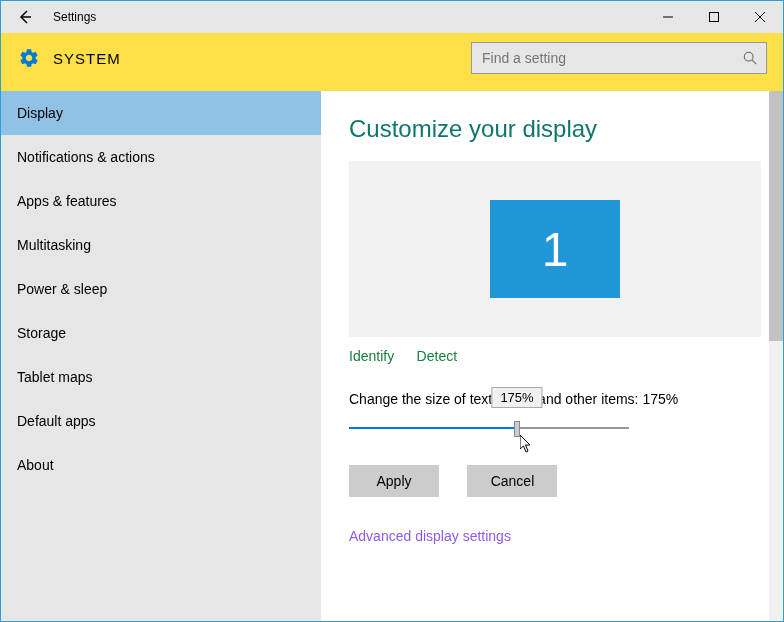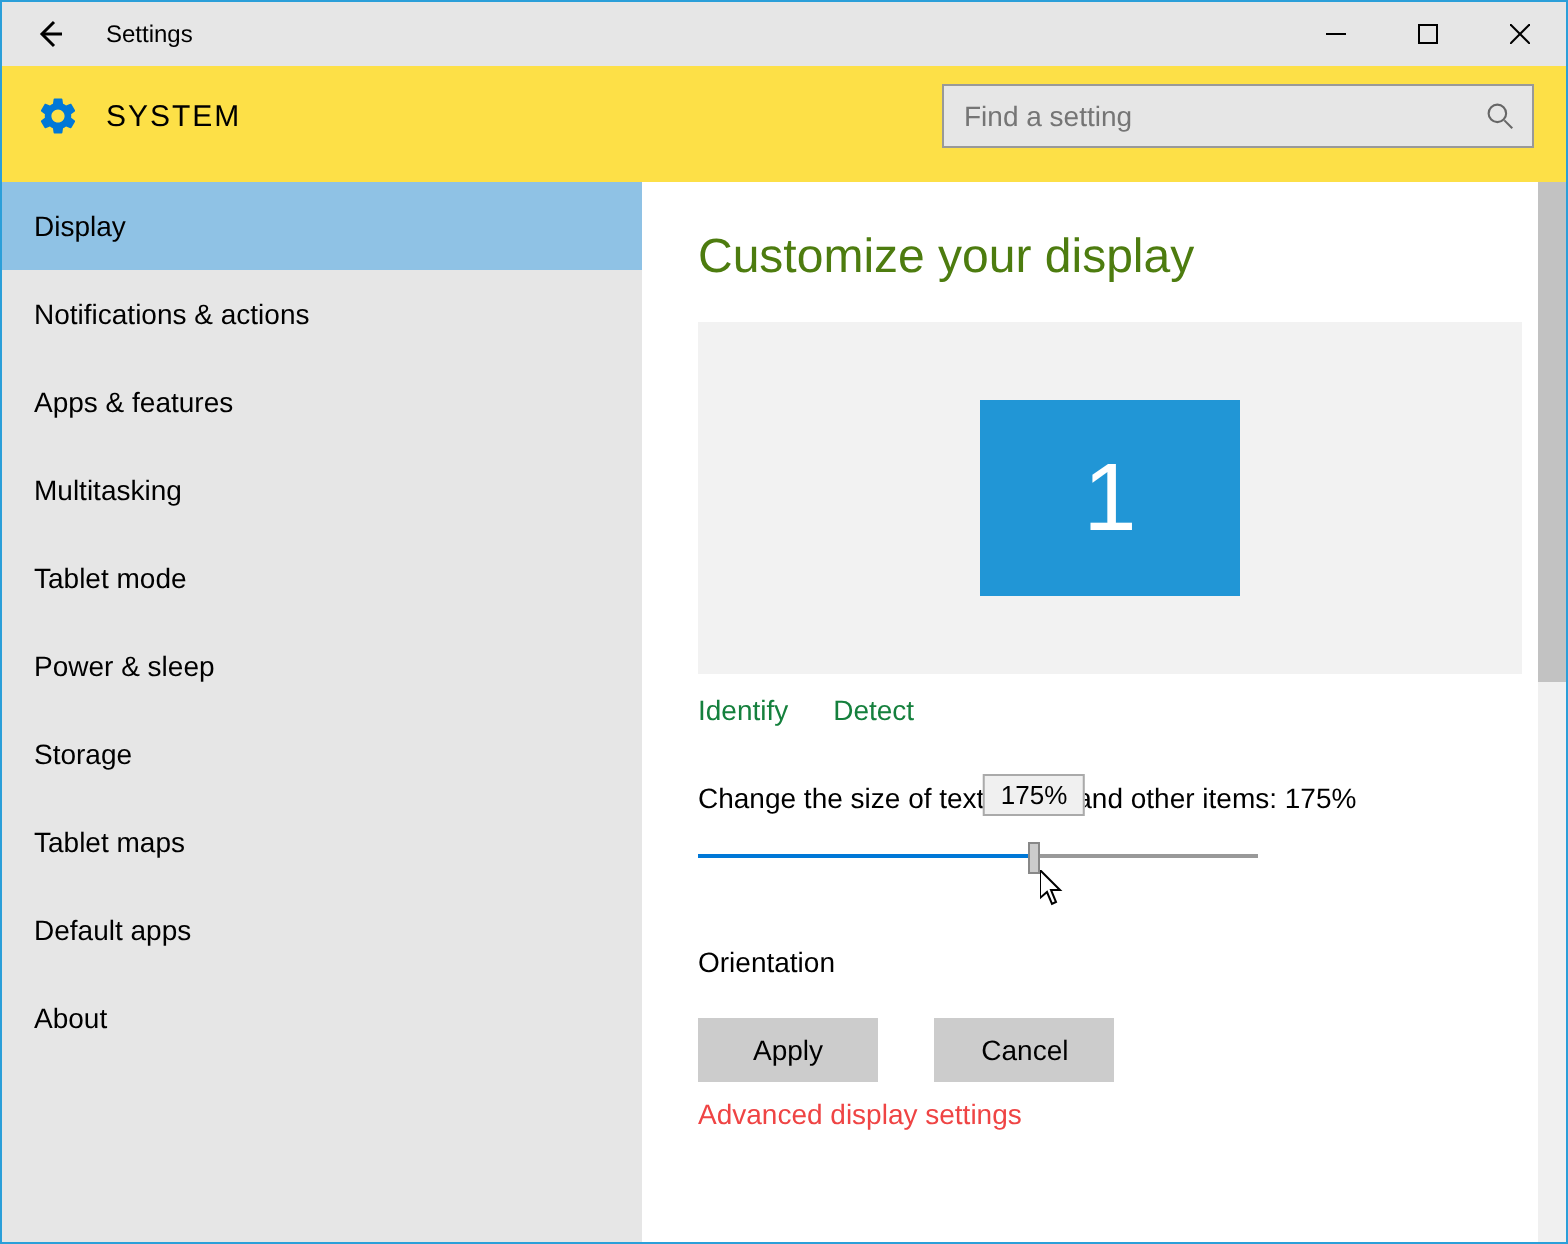--- a/index.html
+++ b/index.html
@@ -23,38 +23,38 @@
   
   
   .body { display: flex; height: calc(622px - 90px); }
   .sidebar { width: 320px; background: #e6e6e6; padding-top: 0; overflow-y: auto; }
   .sidebar-item { height: 44px; display: flex; align-items: center; padding-left: 16px; font-size: 14px; color: #000; cursor: pointer; }
   .sidebar-item.selected { background: #8fc2e5; }
   .content { flex: 1; background: #fff; position: relative; overflow: hidden; padding: 24px 28px 0 28px; }
   .scrollbar { position: absolute; right: 0; top: 0; width: 14px; height: 100%; background: #f0f0f0; }
   .scrollthumb { width: 14px; background: #c2c2c2; height: 250px; position: absolute; top: 0; }
   
-  .page-title { font-size: 24px; font-weight: 400; margin-bottom: 18px; color: #4d7c0f; }
+  .page-title { font-size: 24px; font-weight: 400; margin-bottom: 18px; color: #0f766e; }
   .monitor-preview { width: 412px; height: 176px; background: #f2f2f2; position: relative; display: flex; align-items: center; justify-content: center; }
   .monitor { width: 130px; height: 98px; background: #2196d6; color: #fff; font-size: 48px; font-weight: 300; display: flex; align-items: center; justify-content: center; }
   .links-row { margin-top: 10px; }
   .links-row a { color: #15803d; font-size: 14px; text-decoration: none; margin-right: 18px; cursor: pointer; }
   .scale-label { font-size: 14px; color: #000; margin-top: 26px; }
   .slider-wrap { width: 280px; height: 28px; position: relative; margin-top: 10px; }
   .slider-track { position: absolute; top: 10px; left: 0; right: 0; height: 2px; background: #999; }
   .slider-fill { position: absolute; top: 10px; left: 0; height: 2px; background: #0078d7; width: 60%; }
   .slider-thumb { position: absolute; top: 4px; left: 60%; margin-left: -3px; width: 6px; height: 16px; background: #ccc; border: 1px solid #888; }
   .tooltip { position: absolute; top: -30px; left: 60%; transform: translateX(-50%); background: #f0f0f0; border: 1px solid #aaa; padding: 2px 8px; font-size: 13px; color: #000; }
   .cursor { position: absolute; left: 61%; top: 18px; pointer-events: none; }
   .orientation-label { font-size: 14px; color: #000; margin-top: 28px; }
   .dropdown { width: 280px; height: 32px; background: #ccc; color: #888; font-size: 14px; padding: 0 10px; display: flex; align-items: center; justify-content: space-between; margin-top: 8px; }
   .dropdown .chev { color: #888; }
   .btnrow { margin-top: 20px; }
   .graybtn { display: inline-flex; align-items: center; justify-content: center; width: 90px; height: 32px; background: #ccc; color: #000; font-size: 14px; border: none; margin-right: 24px; cursor: pointer; }
-  .adv-link { color: #ef4444; font-size: 14px; text-decoration: none; display: inline-block; margin-top: 8px; cursor: pointer; }
+  .adv-link { color: #8b5cf6; font-size: 14px; text-decoration: none; display: inline-block; margin-top: 31px; cursor: pointer; }
 </style>
 </head>
 <body>
 
 <div class="titlebar">
   <div class="back">
     <svg width="16" height="16" viewBox="0 0 16 16">
         <path d="M10 2 L4 8 L10 14" stroke="#000" stroke-width="1.5" fill="none"></path>
         <line x1="4" y1="8" x2="14" y2="8" stroke="#000" stroke-width="1.5"></line>
       </svg>
@@ -106,23 +106,20 @@
     <div class="sidebar-item">
         <span>Notifications &amp; actions</span>
       </div>
     <div class="sidebar-item">
         <span>Apps &amp; features</span>
       </div>
     <div class="sidebar-item">
         <span>Multitasking</span>
       </div>
     <div class="sidebar-item">
-        <span>Tablet mode</span>
-      </div>
-    <div class="sidebar-item">
         <span>Power &amp; sleep</span>
       </div>
     <div class="sidebar-item">
         <span>Storage</span>
       </div>
     <div class="sidebar-item">
         <span>Tablet maps</span>
       </div>
     <div class="sidebar-item">
         <span>Default apps</span>
@@ -151,21 +148,20 @@
     <div class="slider-wrap">
       <div class="tooltip">175%</div>
       <div class="slider-track"></div>
       <div class="slider-fill"></div>
       <div class="slider-thumb"></div>
       <svg class="cursor" width="16" height="20" viewBox="0 0 16 20">
           <path d="M0 0 L0 14 L3.5 11 L6 17 L8 16 L5.5 10 L10 10 Z" fill="#fff" stroke="#000" stroke-width="1"></path>
         </svg>
     </div>
 
-    <div class="orientation-label">Orientation</div>
 
     <div class="btnrow">
       <button class="graybtn">Apply</button>
       <button class="graybtn">Cancel</button>
     </div>
 
     <a class="adv-link">Advanced display settings</a>
 
     <div class="scrollbar">
       <div class="scrollthumb"></div>

